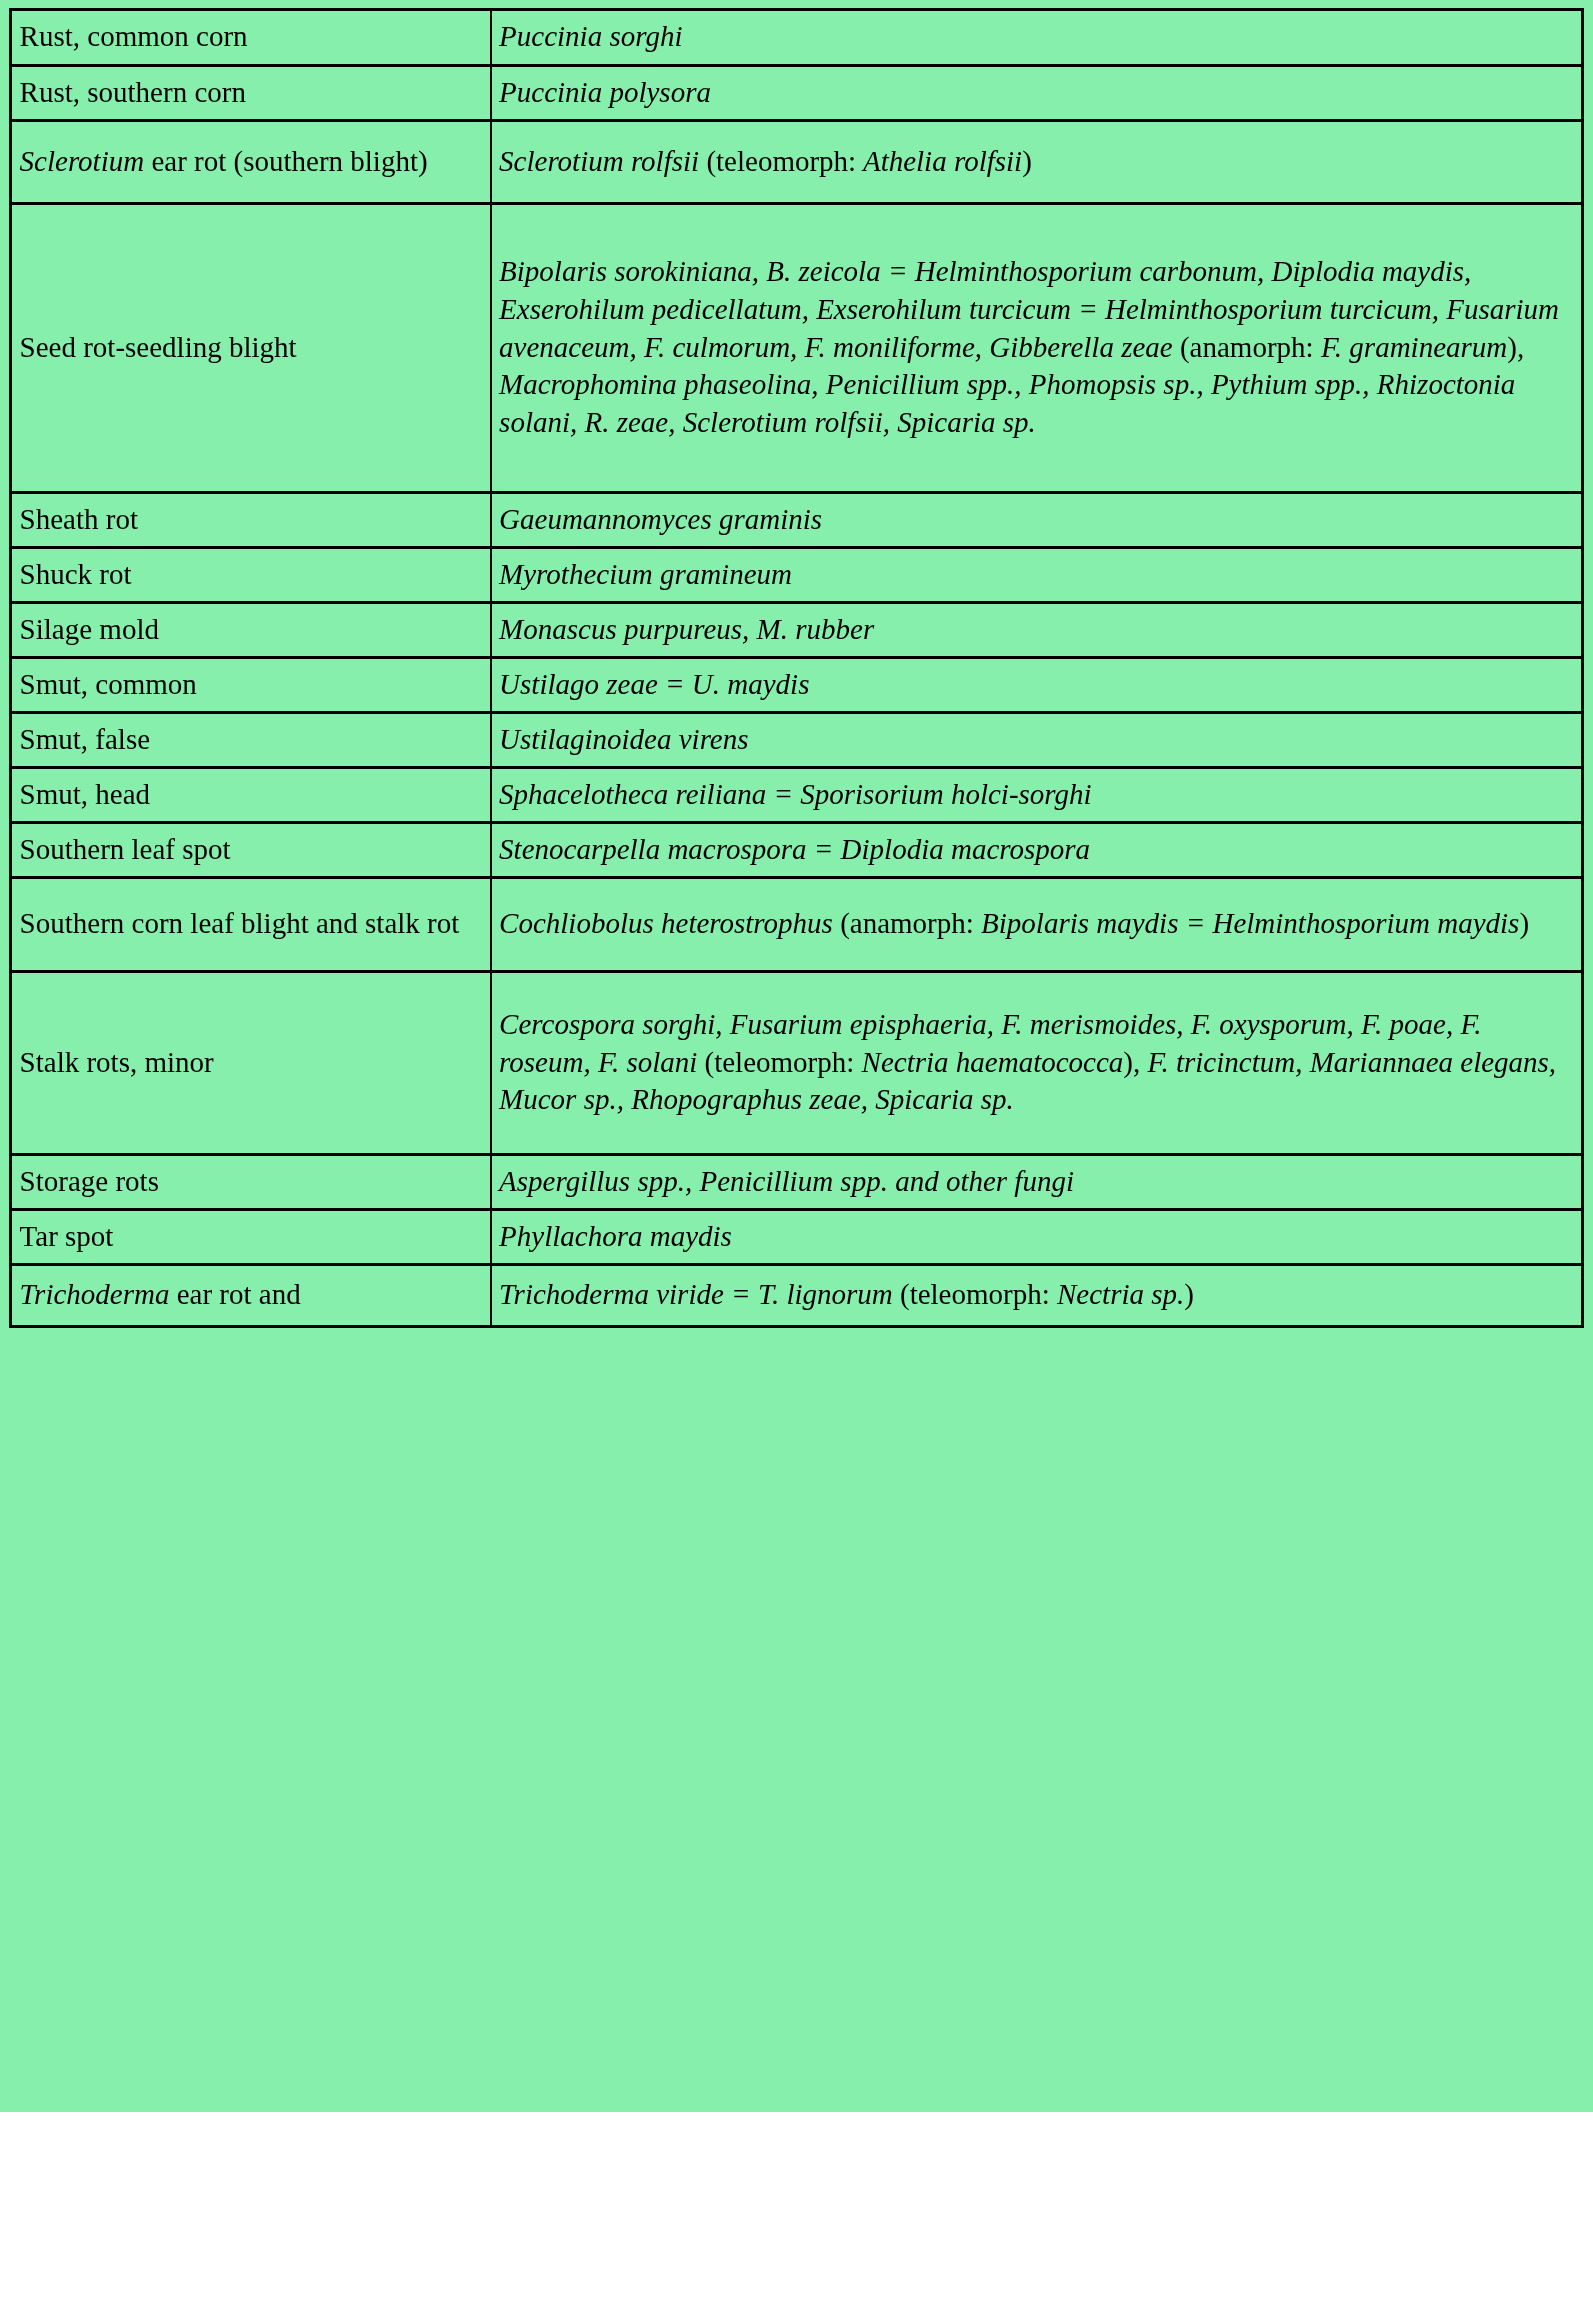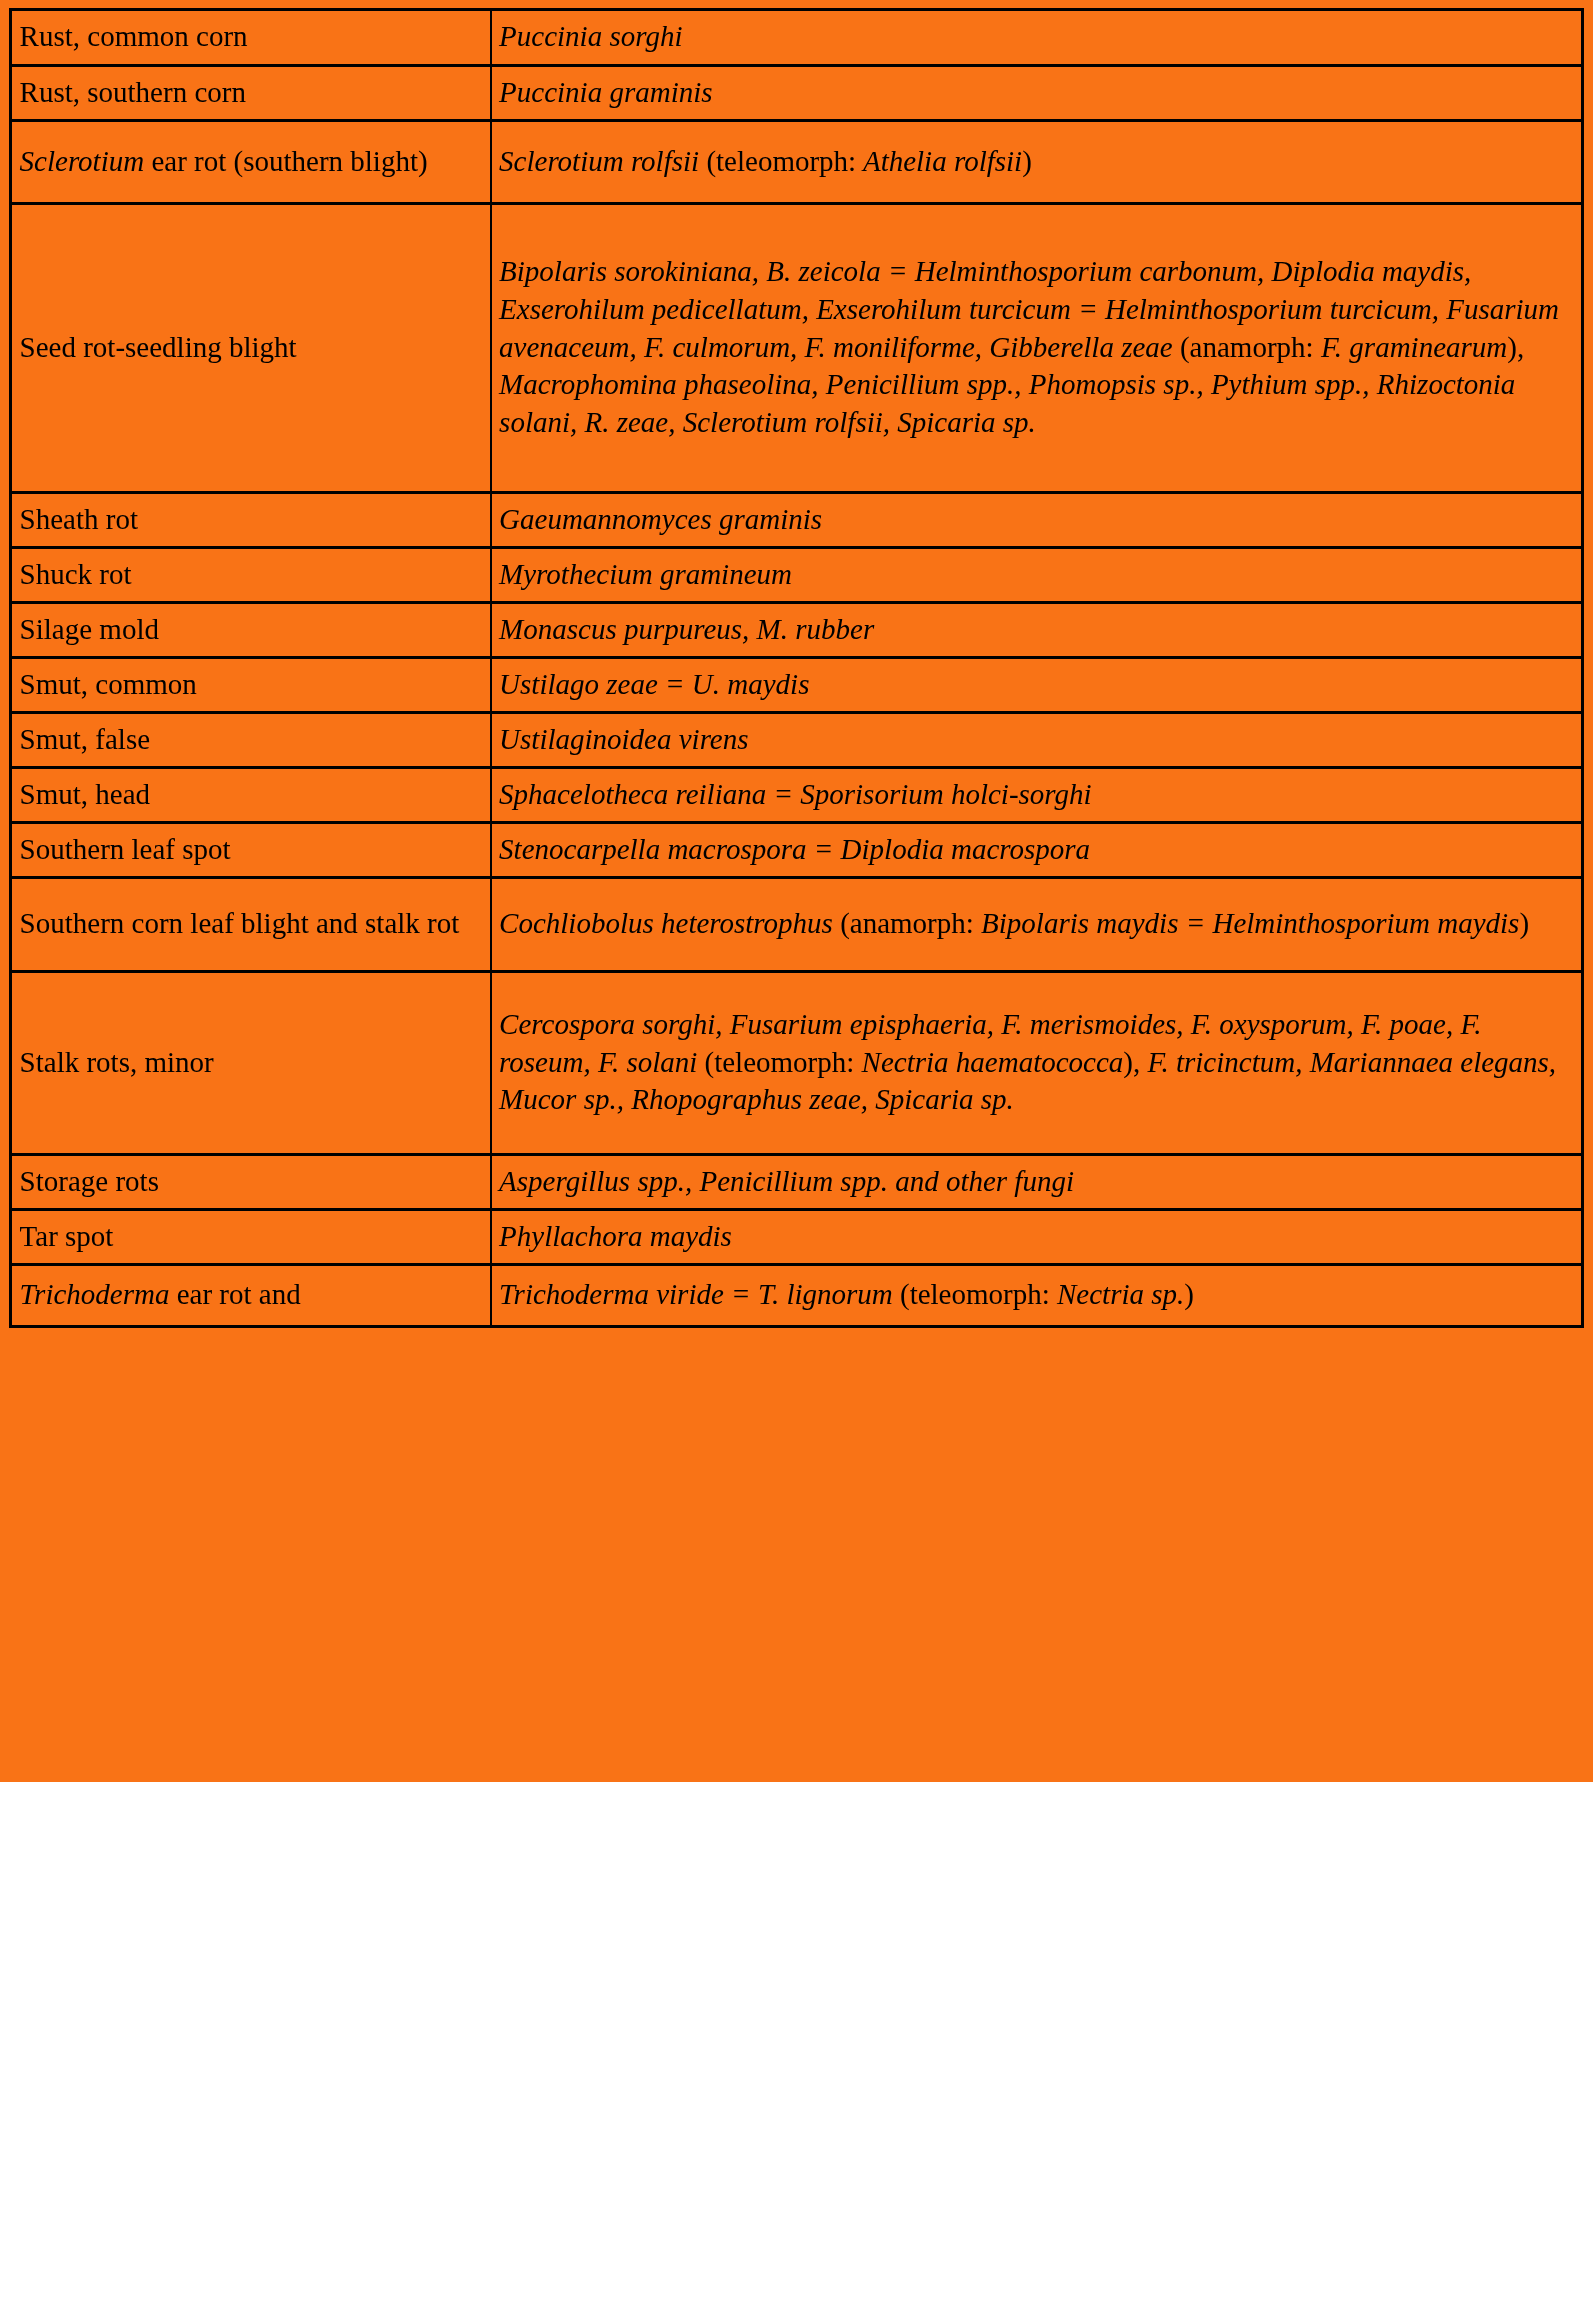--- a/index.html
+++ b/index.html
@@ -11,22 +11,22 @@
   body {
     width: 1594px;
     height: 2307px;
     overflow: hidden;
     font-family: "Liberation Serif", "DejaVu Serif", serif;
     color: #000000;
   }
   #sheet {
     position: relative;
     width: 1594px;
-    height: 1782px;
-    background: #f97316;
+    height: 2112px;
+    background: #86efac;
     box-sizing: border-box;
     padding: 7.5px 12.5px 0 9.1px;
   }
   table.disease-table {
     border-collapse: collapse;
     width: 1572px;
     table-layout: fixed;
     border-top: 3.3px solid #000;
     border-left: 3.3px solid #000;
     border-right: 3.3px solid #000;
@@ -72,21 +72,21 @@
       <col class="c-name">
       <col class="c-path">
     </colgroup>
     <tbody id="table-body">
         <tr style="height: 56px;">
           <td class="cell-name">Rust, common corn</td>
           <td class="cell-path"><i>Puccinia sorghi</i></td>
         </tr>
         <tr style="height: 55px;">
           <td class="cell-name">Rust, southern corn</td>
-          <td class="cell-path"><i>Puccinia graminis</i></td>
+          <td class="cell-path"><i>Puccinia polysora</i></td>
         </tr>
         <tr style="height: 83px;">
           <td class="cell-name"><i>Sclerotium</i> ear rot (southern blight)</td>
           <td class="cell-path"><i>Sclerotium rolfsii</i> <span class="roman">(teleomorph:</span> <i>Athelia rolfsii</i><span class="roman">)</span></td>
         </tr>
         <tr style="height: 289px;">
           <td class="cell-name">Seed rot-seedling blight</td>
           <td class="cell-path"><i>Bipolaris sorokiniana, B. zeicola = Helminthosporium carbonum, Diplodia maydis, Exserohilum pedicellatum, Exserohilum turcicum = Helminthosporium turcicum, Fusarium avenaceum, F. culmorum, F. moniliforme, Gibberella zeae</i> <span class="roman">(anamorph:</span> <i>F. graminearum</i><span class="roman">),</span> <i>Macrophomina phaseolina, Penicillium spp., Phomopsis sp., Pythium spp., Rhizoctonia solani, R. zeae, Sclerotium rolfsii, Spicaria sp.</i></td>
         </tr>
         <tr style="height: 55px;">

